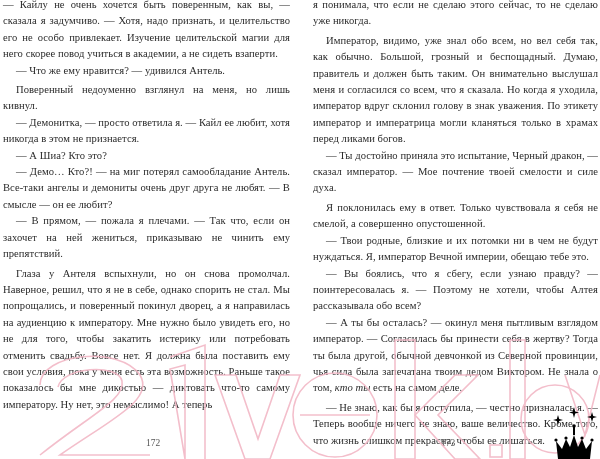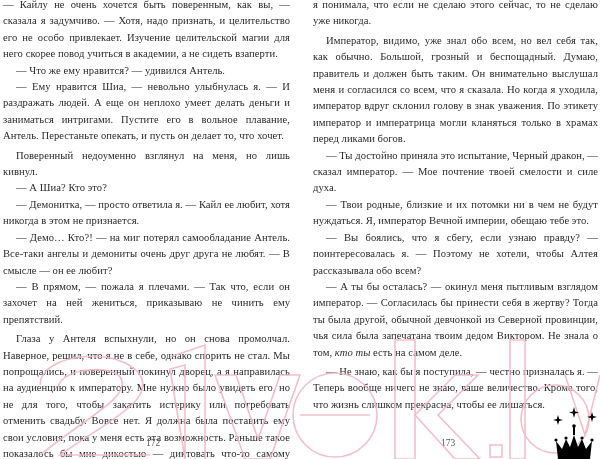--- a/index.html
+++ b/index.html
@@ -21,36 +21,36 @@
   .crown { position:absolute; left:550px; top:405px; width:50px; height:54px; }
   em { font-style:italic; }
 </style>
 </head>
 <body>
 
 <div class="page left">
   <div class="text">
     <p class="noindent">— Кайлу не очень хочется быть поверенным, как вы, — сказала я задумчиво. — Хотя, надо признать, и целительство его не особо привлекает. Изучение целительской магии для него скорее повод учиться в академии, а не сидеть взаперти.</p>
     <p>— Что же ему нравится? — удивился Антель.</p>
-    <p>— Ему нравится Шиа, — невольно улыбнулась я. — И раздражать людей. А еще он неплохо умеет делать деньги и заниматься интригами. Пустите его в вольное плавание, Антель. Перестаньте опекать, и пусть он делает то, что хочет.</p>
     <p class="gap">Поверенный недоуменно взглянул на меня, но лишь кивнул.</p>
+    <p>— Демонитка, — просто ответила я. — Кайл ее любит, хотя никогда в этом не признается.</p>
     <p>— А Шиа? Кто это?</p>
-    <p>— Демонитка, — просто ответила я. — Кайл ее любит, хотя никогда в этом не признается.</p>
     <p>— Демо… Кто?! — на миг потерял самообладание Антель. Все-таки ангелы и демониты очень друг друга не любят. — В смысле — он ее любит?</p>
     <p>— В прямом, — пожала я плечами. — Так что, если он захочет на ней жениться, приказываю не чинить ему препятствий.</p>
     <p class="gap">Глаза у Антеля вспыхнули, но он снова промолчал. Наверное, решил, что я не в себе, однако спорить не стал. Мы попрощались, и поверенный покинул дворец, а я направилась на аудиенцию к императору. Мне нужно было увидеть его, но не для того, чтобы закатить истерику или потребовать отменить свадьбу. Вовсе нет. Я должна была поставить ему свои условия, пока у меня есть эта возможность. Раньше такое показалось бы мне дикостью — диктовать что-то самому императору. Ну нет, это немыслимо! А теперь</p>
   </div>
   <div class="pagenum">172</div>
 </div>
 
 <div class="page right">
   <div class="text">
     <p class="noindent">я понимала, что если не сделаю этого сейчас, то не сделаю уже никогда.</p>
     <p class="gap">Император, видимо, уже знал обо всем, но вел себя так, как обычно. Большой, грозный и беспощадный. Думаю, правитель и должен быть таким. Он внимательно выслушал меня и согласился со всем, что я сказала. Но когда я уходила, император вдруг склонил голову в знак уважения. По этикету император и императрица могли кланяться только в храмах перед ликами богов.</p>
     <p>— Ты достойно приняла это испытание, Черный дракон, — сказал император. — Мое почтение твоей смелости и силе духа.</p>
+    <p class="gap">Я поклонилась ему в ответ. Только чувствовала я себя не смелой, а совершенно опустошенной.</p>
     <p>— Твои родные, близкие и их потомки ни в чем не будут нуждаться. Я, император Вечной империи, обещаю тебе это.</p>
     <p>— Вы боялись, что я сбегу, если узнаю правду? — поинтересовалась я. — Поэтому не хотели, чтобы Алтея рассказывала обо всем?</p>
     <p><span>— А ты бы осталась? — окинул меня пытливым взглядом император. — Согласилась бы принести себя в жертву? Тогда ты была другой, обычной девчонкой из Северной провинции, чья сила была запечатана твоим дедом Виктором. Не знала о том,</span> <em>кто ты</em><span> есть на самом деле.</span></p>
     <p class="gap">— Не знаю, как бы я поступила, — честно призналась я. — Теперь вообще ничего не знаю, ваше величество. Кроме того, что жизнь слишком прекрасна, чтобы ее лишаться.</p>
   </div>
   <div class="pagenum">173</div>
 </div>
 
 <svg class="watermark" viewBox="0 0 600 124" xmlns="http://www.w3.org/2000/svg">
   <g fill="none" stroke="#f2b8c6" stroke-width="1.6" opacity="0.9">

